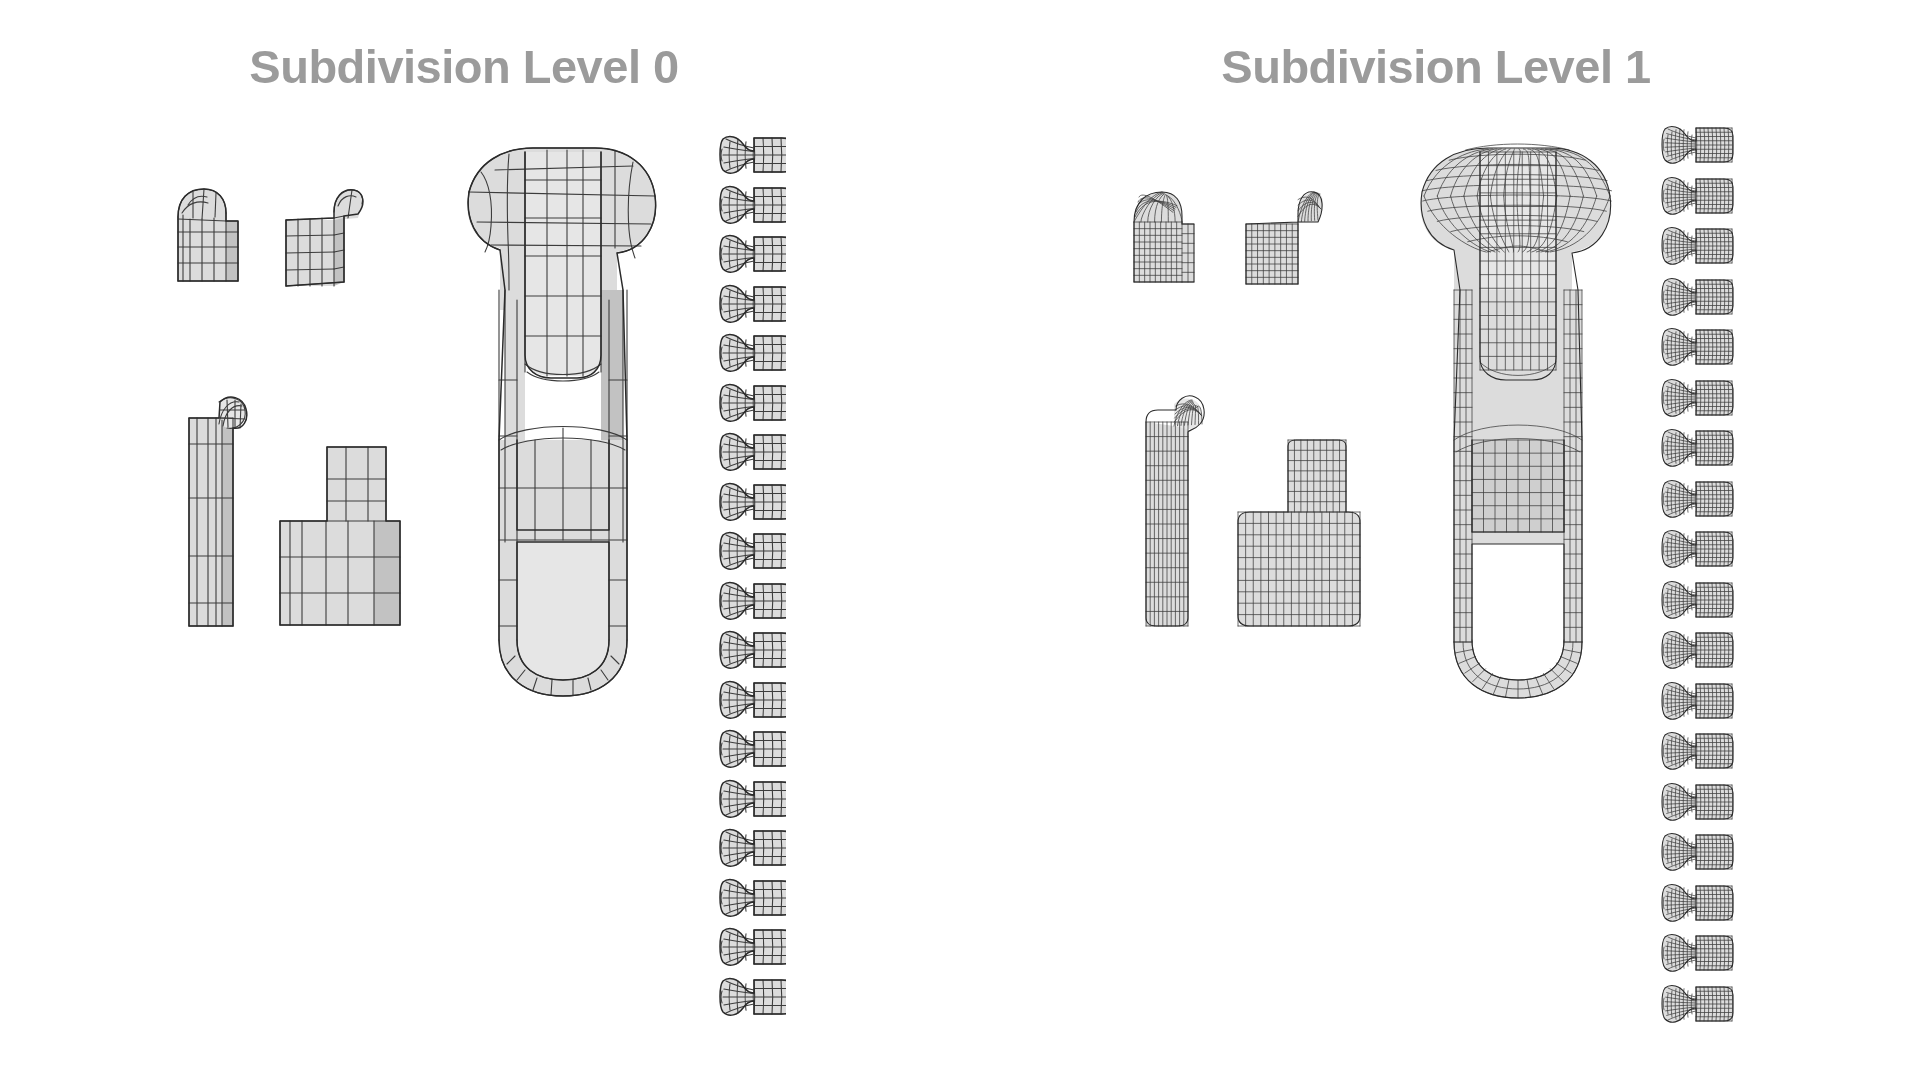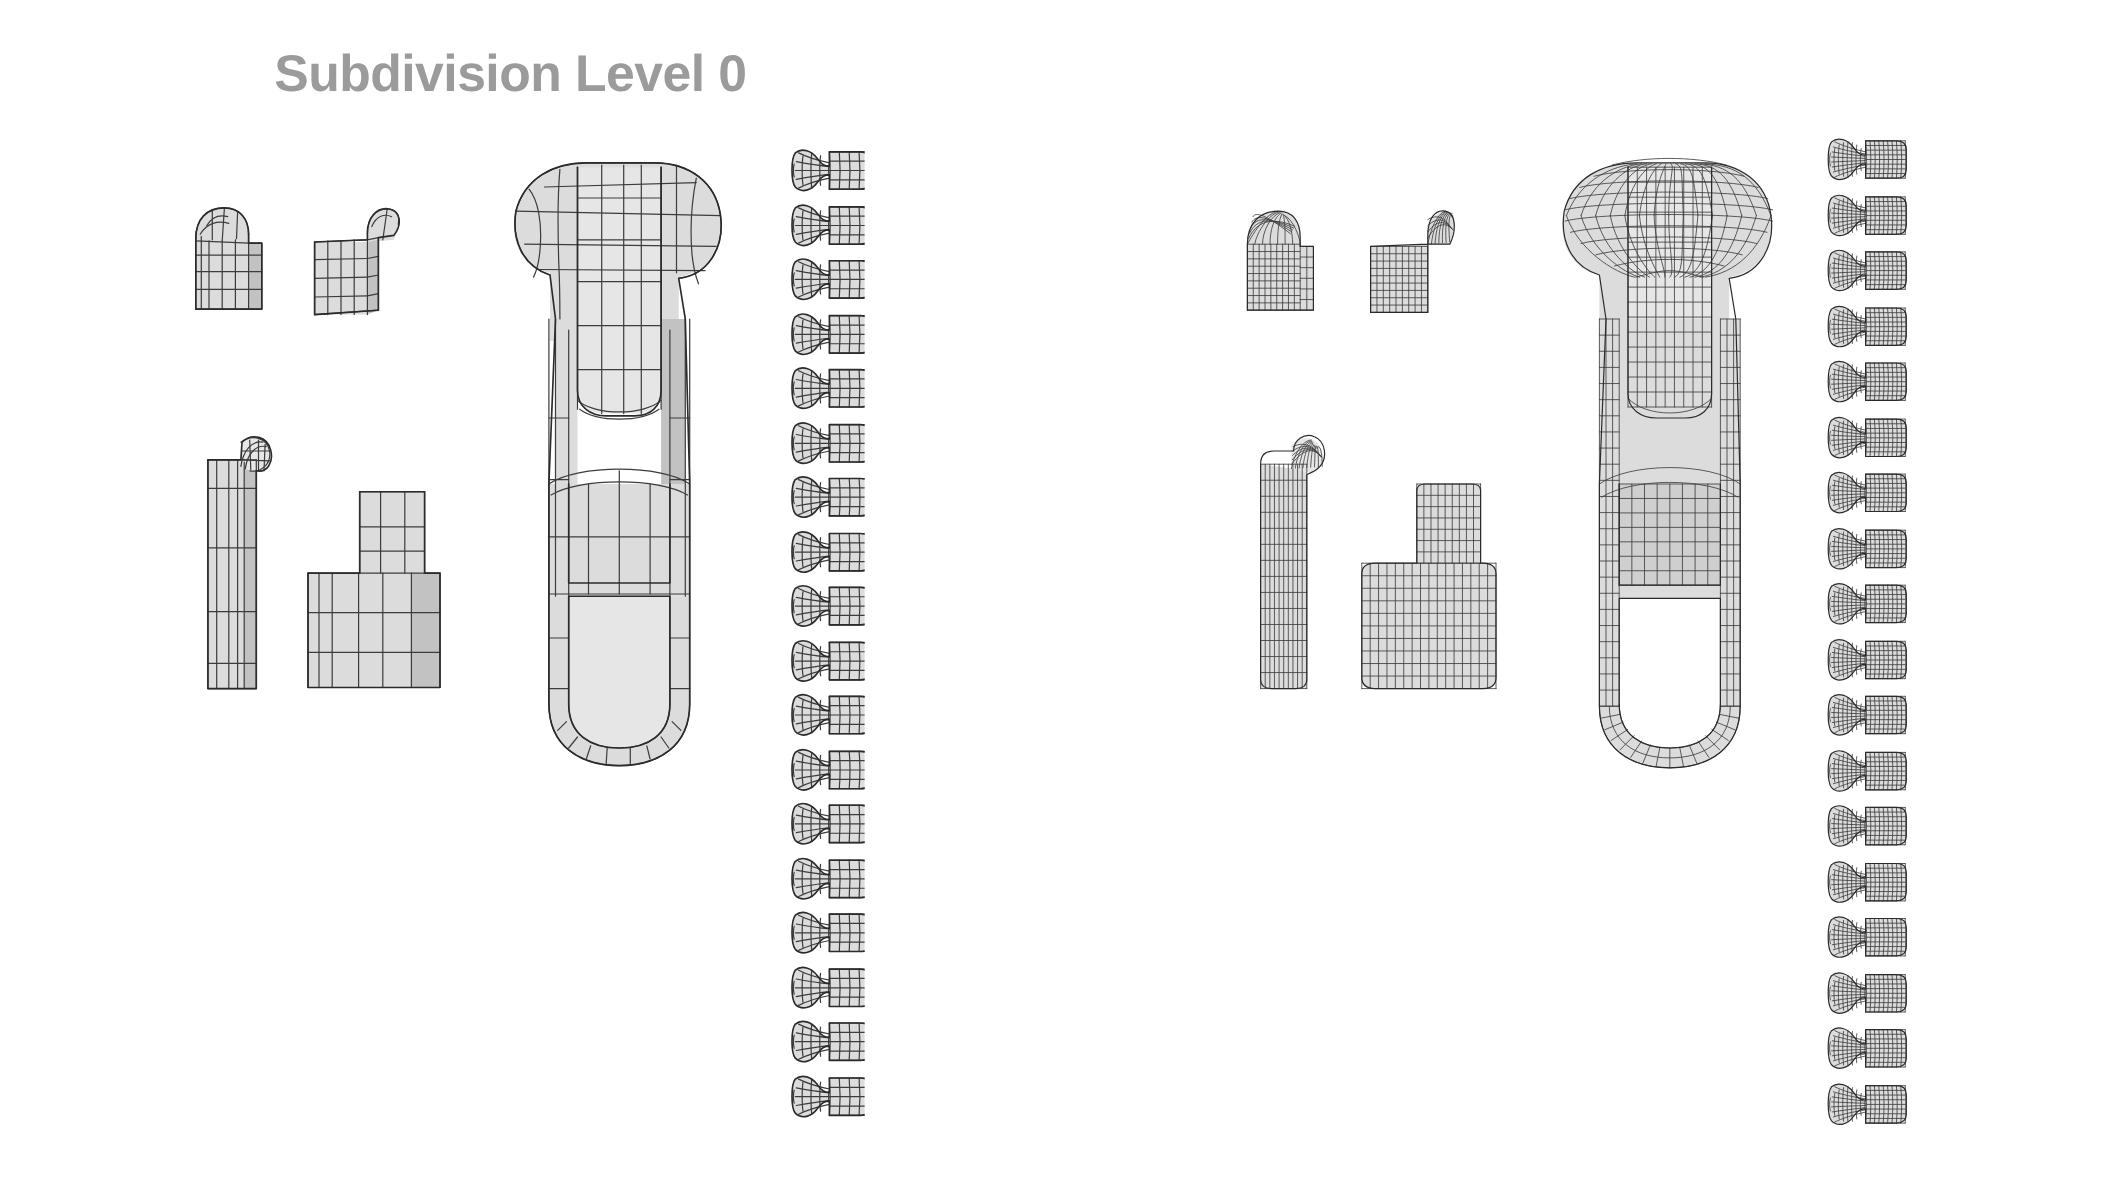--- a/index.html
+++ b/index.html
@@ -728,20 +728,21 @@
               <path d="M8 41 C14 38 26 34 36 32" class="wire"></path>
               <path d="M5 9 C1 14 1 35 5 40 C11 46 20 43 25 36 C29 30 32 29 36 29 L36 42 L64 42 C70 42 73 39 73 34 L73 16 C73 11 70 8 64 8 L36 8 L36 21 C32 21 29 20 25 14 C20 7 11 4 5 9 Z" class="wire-out"></path>
             </g>
           </svg>
         </div>
     </div>
   </div>
 
   <div class="panel panel-right">
 
+    <div class="panel-title">Subdivision Level 1</div>
 
     <div class="model-area">
 
       <svg style="left:158px;top:178px;" width="110" height="118" viewBox="0 0 110 118">
         <g>
           <path class="face-lt" d="M16 44 C16 24 28 14 44 14 C58 14 64 24 64 38 L64 46 L76 46 L76 104 L16 104 Z"></path>
           <g class="wire-fine" id="ts1L">
               <path d="M16 44 L16 104" class="wire-fine"></path>
               <path d="M21.333333333333332 44 L21.333333333333332 104" class="wire-fine"></path>
               <path d="M26.666666666666664 44 L26.666666666666664 104" class="wire-fine"></path>

